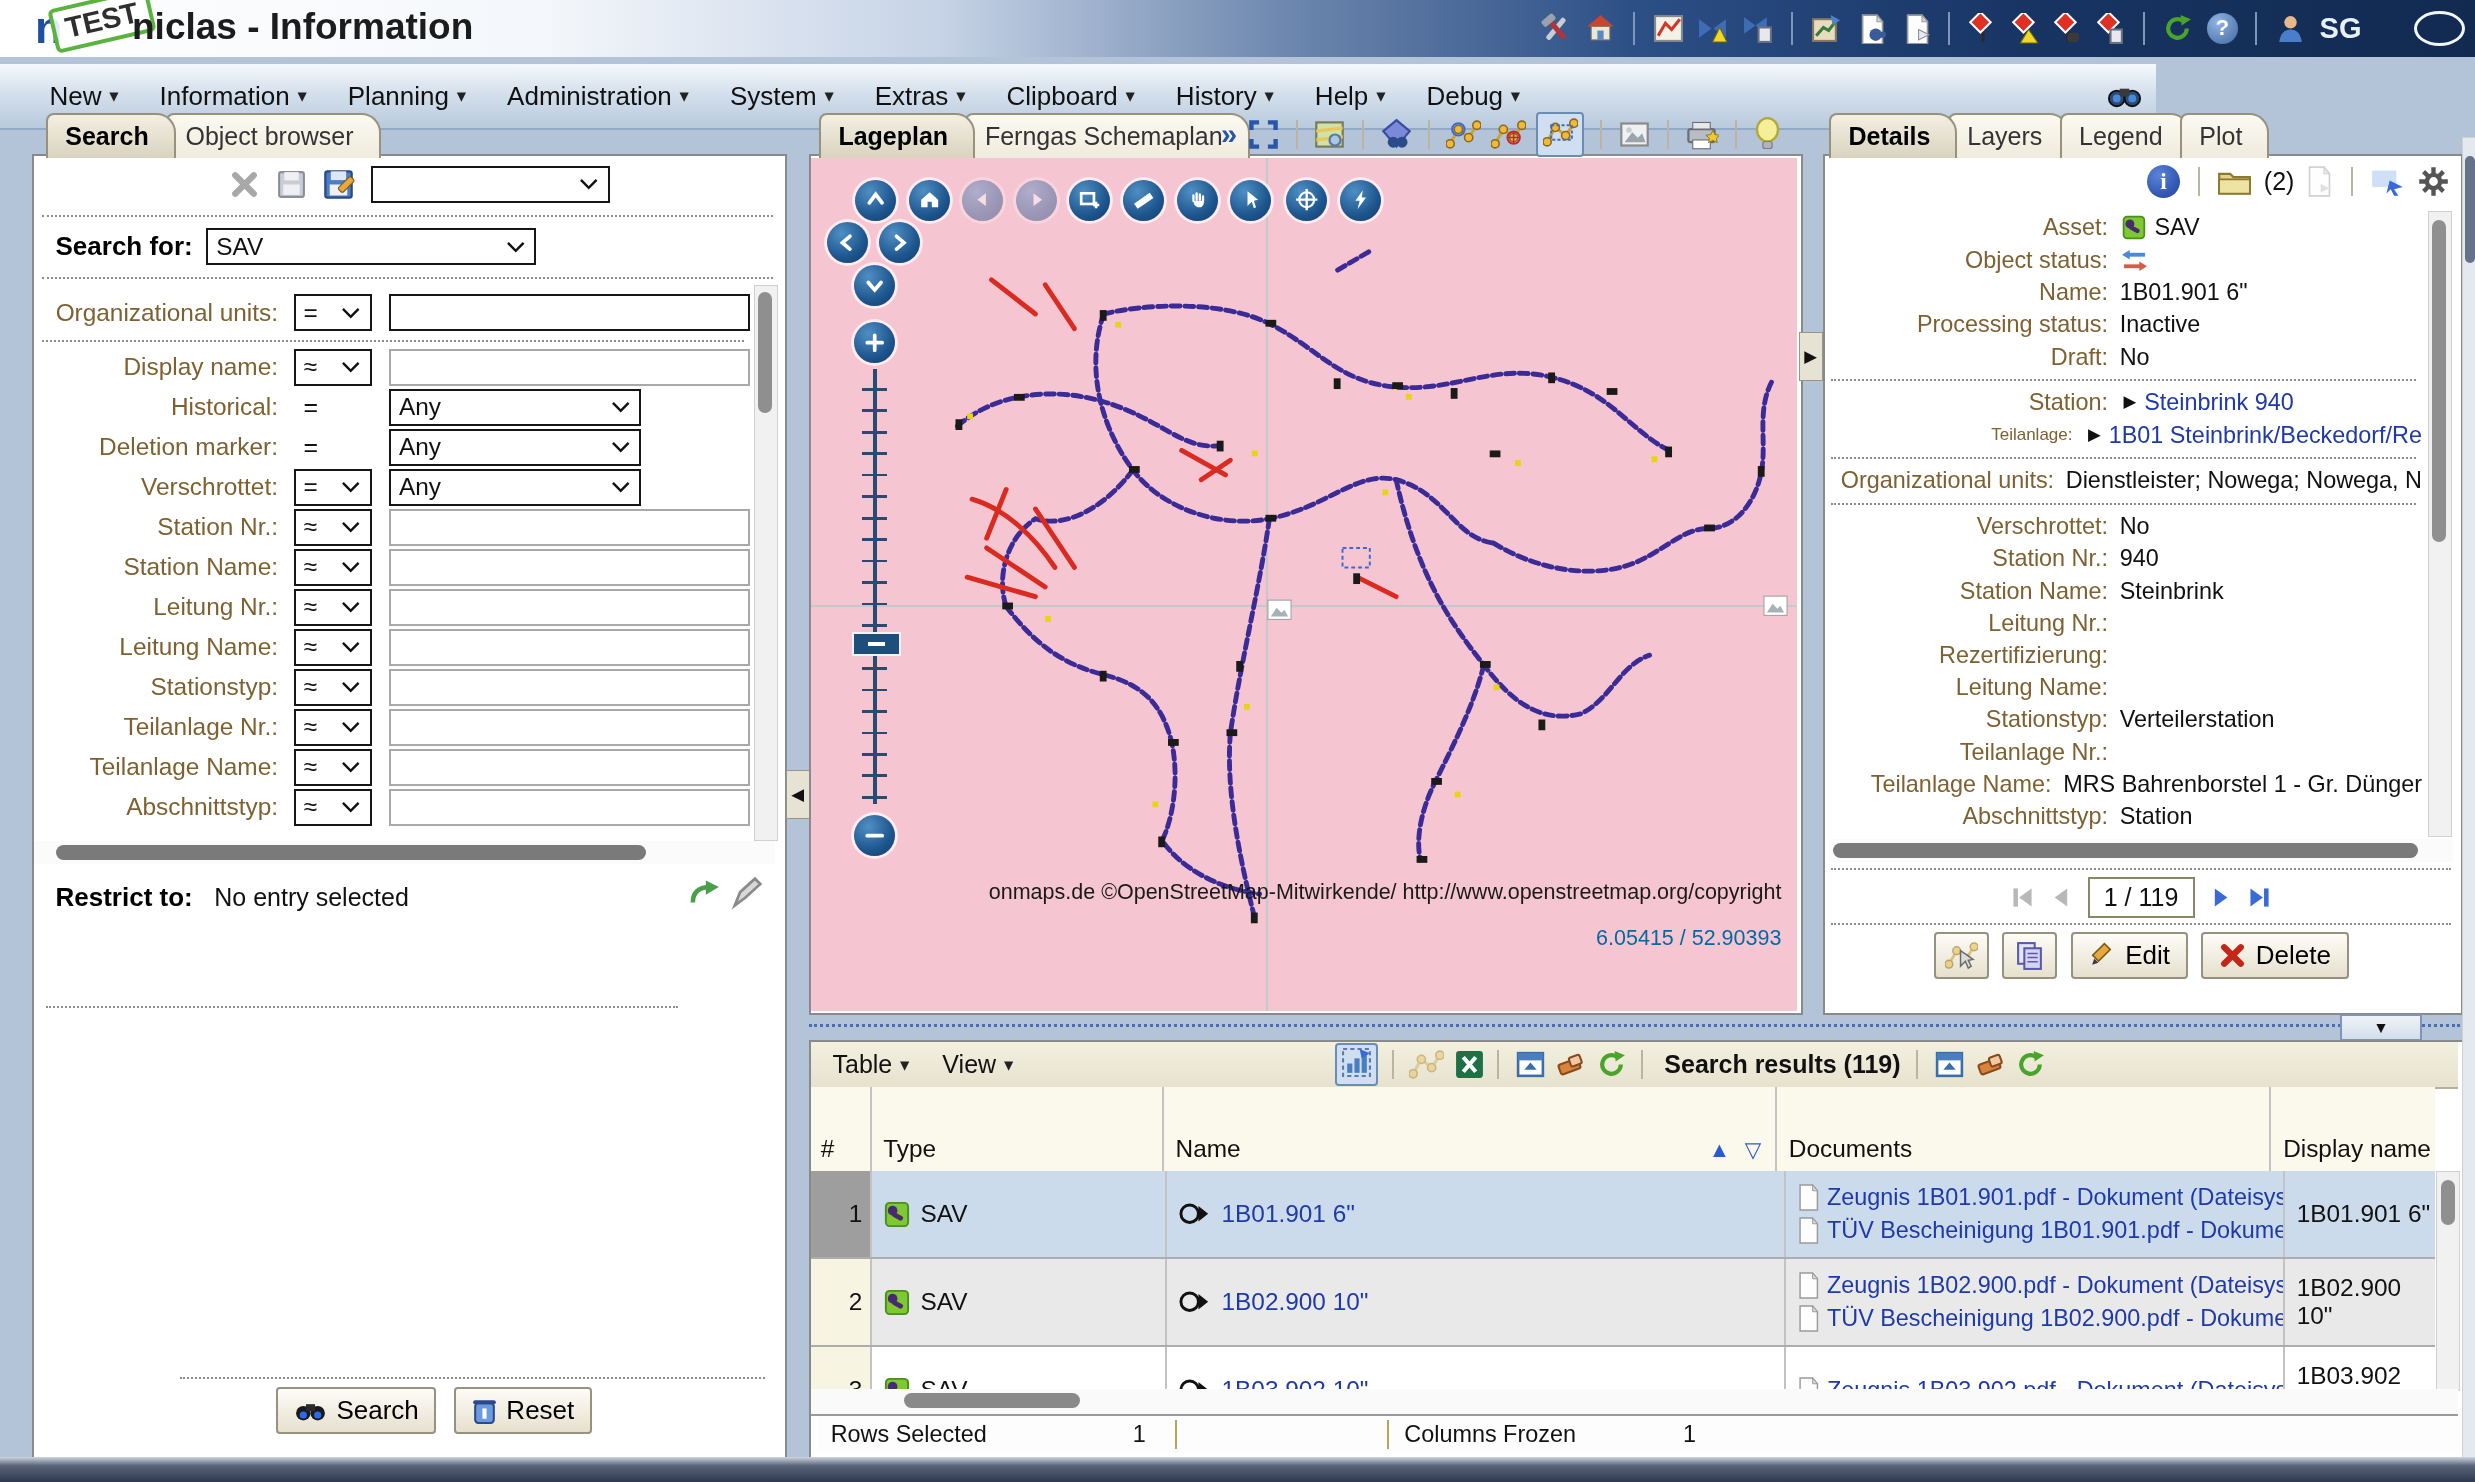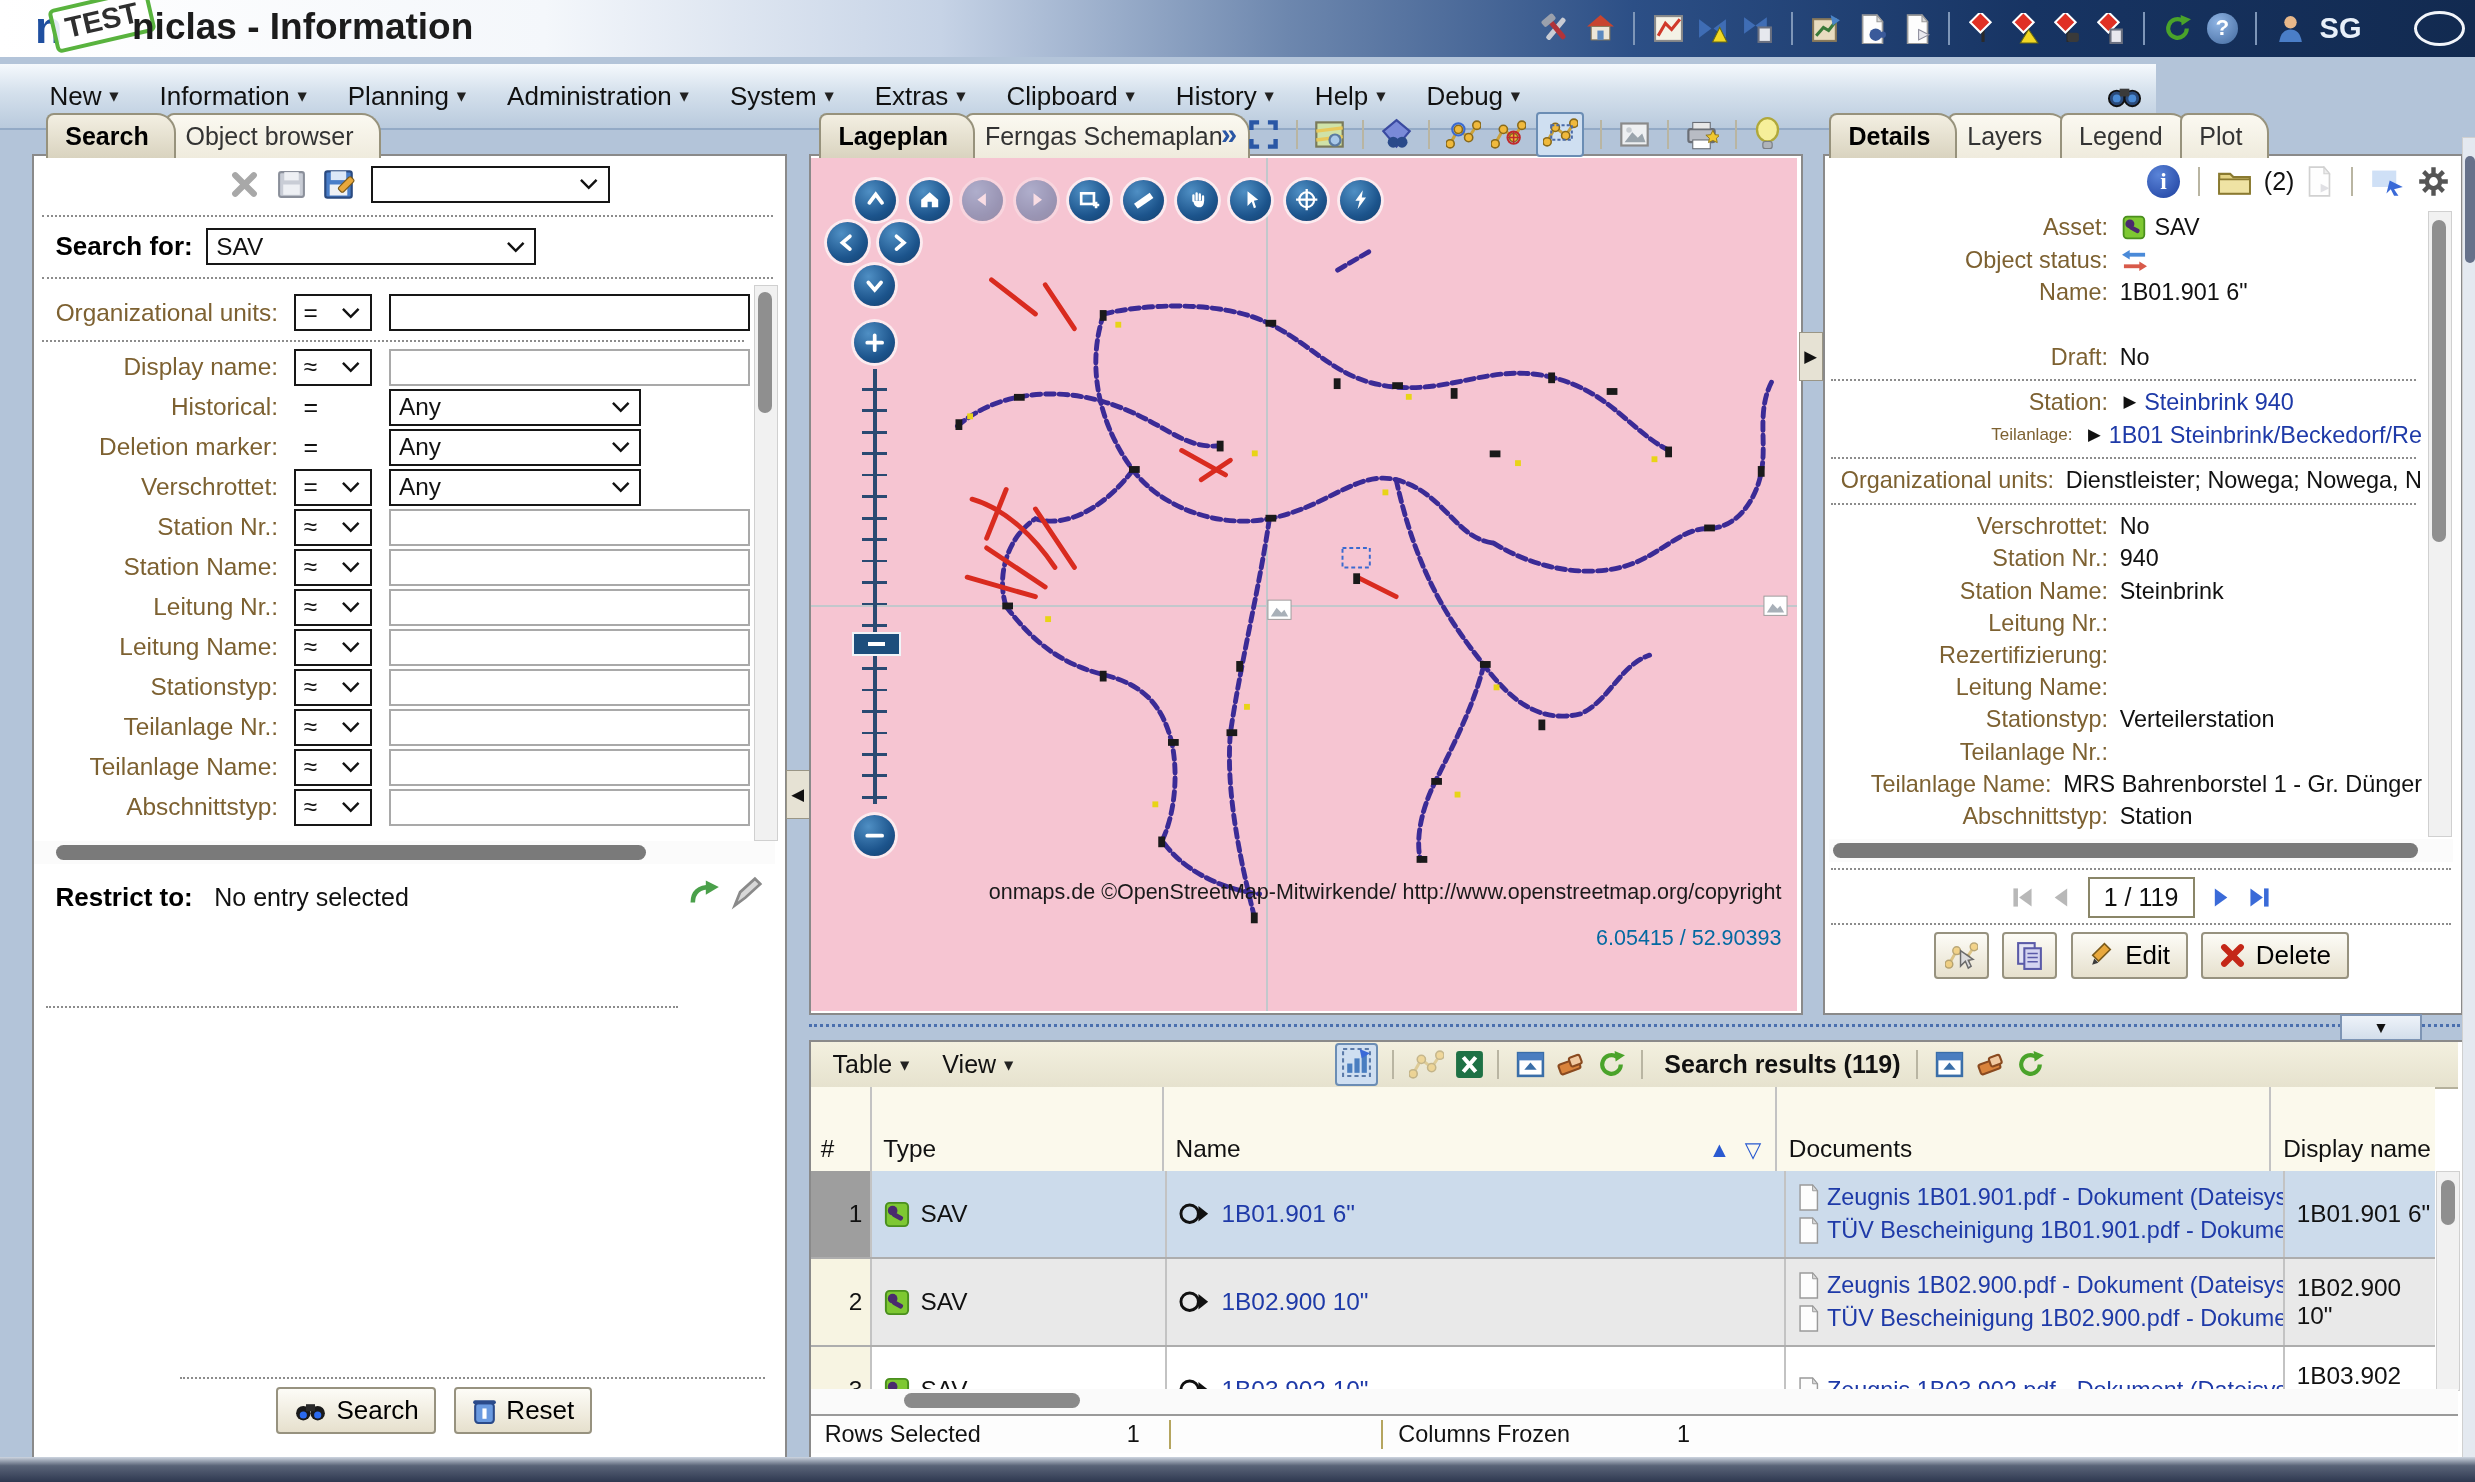--- a/index.html
+++ b/index.html
@@ -766,20 +766,24 @@
             <path d="M26,7 H8" stroke="#4a8ad8" stroke-width="4"></path>
             <polygon points="10,2 2,7 10,12" fill="#4a8ad8"></polygon>
             <path d="M4,19 H22" stroke="#d85a4a" stroke-width="4"></path>
             <polygon points="20,14 28,19 20,24" fill="#d85a4a"></polygon>
           </svg>
         </div>
       <div class="abs flex" style="left:0;top:69px;height:32px;width:100%;">
           <span class="f-label" style="width:283px;font-size:23.4px;">Name:</span>
           <span style="font-size:23.4px;margin-left:11.7px;">1B01.901 6"</span>
         </div>
+      <div class="abs flex" style="left:0;top:101px;height:32px;width:100%;">
+          <span class="f-label" style="width:283px;font-size:23.4px;">Processing status:</span>
+          <span style="font-size:23.4px;margin-left:11.7px;">Inactive</span>
+        </div>
       <div class="abs flex" style="left:0;top:134px;height:32px;width:100%;">
           <span class="f-label" style="width:283px;font-size:23.4px;">Draft:</span>
           <span style="font-size:23.4px;margin-left:11.7px;">No</span>
         </div>
       <div class="abs dotted" style="left:5.9px;top:172px;width:585px;"></div>
       <div class="abs flex" style="left:0;top:179px;height:32px;width:100%;">
           <span class="f-label" style="width:283px;font-size:23.4px;">Station:</span>
         <span style="font-size:16.6px;margin-left:15.6px;">▶</span>
         <span class="link" style="font-size:23.4px;margin-left:7.8px;">Steinbrink 940</span>
         </div>
@@ -1078,21 +1082,21 @@
     </div>
 
     <div class="abs sb-track-v" style="left:1625px;top:129px;width:22.4px;height:218px;">
       <div class="sb-thumb abs" style="left:3.9px;top:7.8px;width:13.7px;height:45px;"></div>
     </div>
 
     <div class="abs" style="left:0;top:347px;width:1647px;height:25px;background:#fafafa;border-bottom:2px solid #9a9a9a;">
       <div class="sb-thumb abs" style="left:93px;top:3.9px;width:176px;height:15.6px;background:#8a8a8a;"></div>
     </div>
 
-    <div class="abs flex" style="left:0;top:374px;width:1647px;height:37px;background:#fdfdfd;">
+    <div class="abs flex" style="left:6px;top:374px;width:1647px;height:37px;background:#fdfdfd;">
       <span style="margin-left:13.7px;font-size:23.4px;">Rows Selected</span>
       <span style="margin-left:146px;font-size:23.4px;">1</span>
       <div class="statusbar-sep" style="margin-left:29px;"></div>
       <div class="statusbar-sep" style="margin-left:210px;"></div>
       <span style="margin-left:15.6px;font-size:23.4px;">Columns Frozen</span>
       <span style="margin-left:107px;font-size:23.4px;">1</span>
     </div>
   </div>
 
   <div class="abs sb-track-v" style="left:2462px;top:137px;width:13.7px;height:1319px;background:#e4e9f0;">

